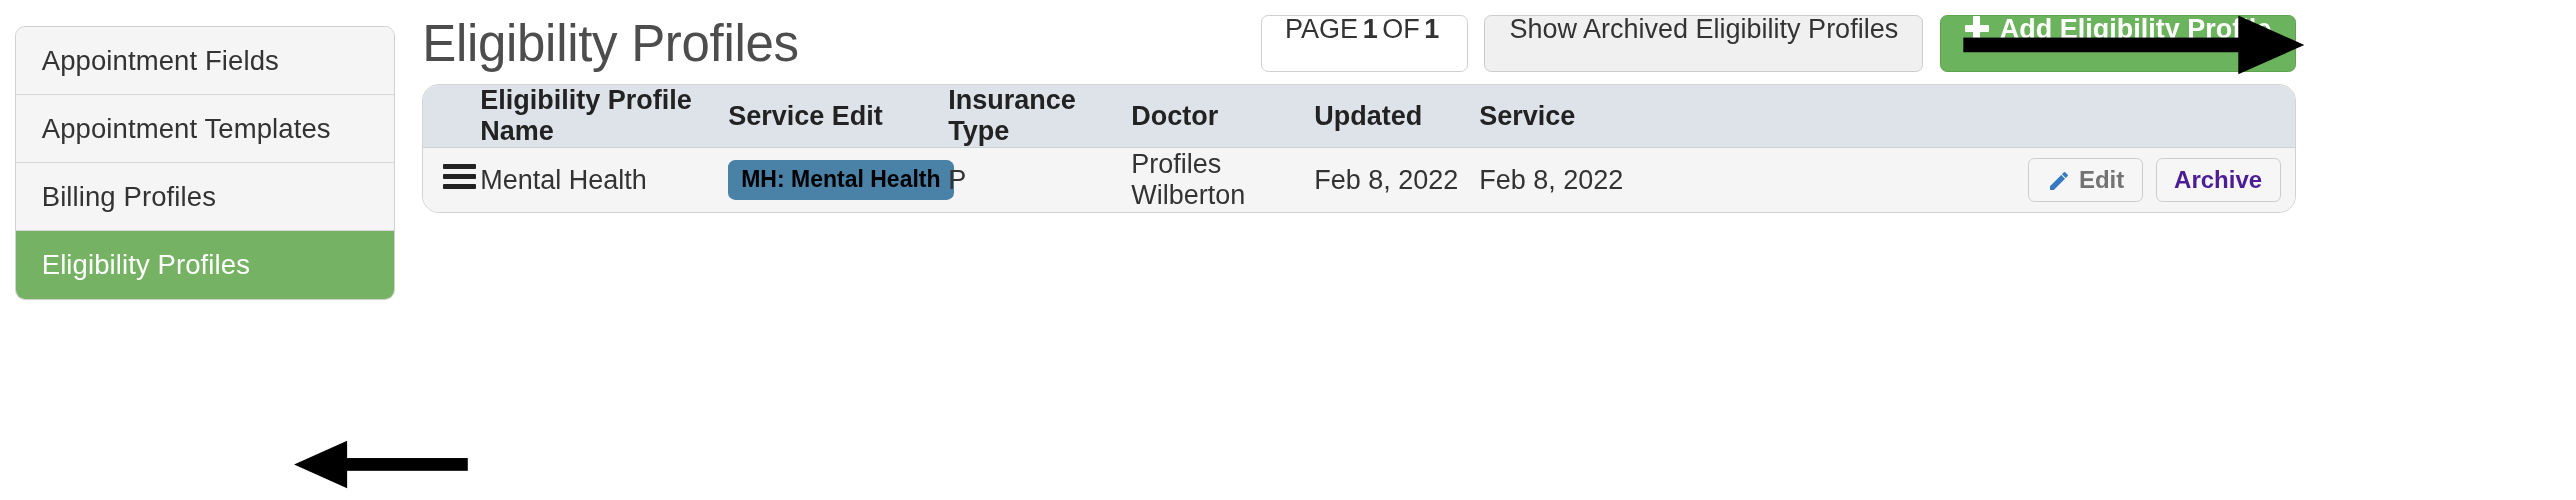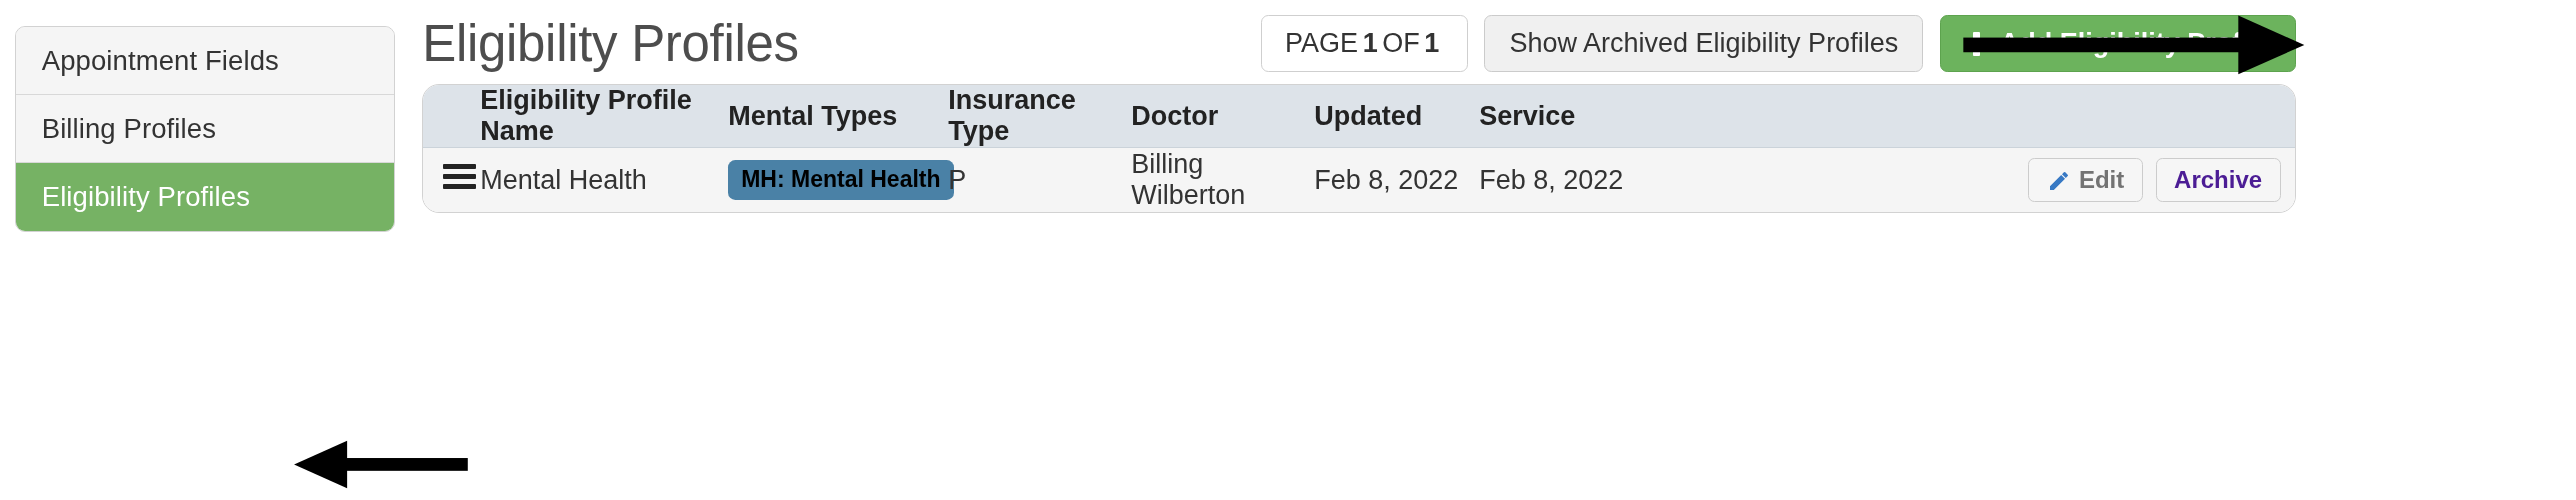--- a/index.html
+++ b/index.html
@@ -86,21 +86,21 @@
     align-items: center;
     gap: 16.5px;
   }
 
   .btn {
     font-family: "Liberation Sans", sans-serif;
     font-size: 27px;
     border-radius: 7.3px;
     box-sizing: border-box;
     display: inline-flex;
-    align-items: center;
+    align-items: flex-start;
     justify-content: center;
     white-space: nowrap;
     cursor: pointer;
     line-height: 1;
   }
   .btn-page {
     background: #ffffff;
     border: 1.8px solid #cfcfcf;
     color: #333333;
     height: 57px;
@@ -253,20 +253,23 @@
   #arrow-add-button { left: 1963px; top: 11px; }
 </style>
 </head>
 <body>
 
 <div id="app">
 
   <nav id="sidebar">
     <div class="nav-item">
       <span>Appointment Fields</span>
+    </div>
+    <div class="nav-item">
+      <span>Appointment Templates</span>
     </div>
     <div class="nav-item">
       <span>Billing Profiles</span>
     </div>
     <div class="nav-item active">
       <span>Eligibility Profiles</span>
     </div>
   </nav>
 
   <section id="main">
@@ -303,21 +306,21 @@
         <col class="col-insur">
           <col class="col-doctor">
           <col class="col-updated">
         <col class="col-created">
           <col class="col-actions">
       </colgroup>
       <thead>
         <tr>
           <th></th>
           <th>Eligibility Profile Name</th>
-          <th>Mental Types</th>
+          <th>Service Edit</th>
           <th>Insurance Type</th>
           <th>Doctor</th>
           <th>Updated</th>
           <th>Service</th>
           <th></th>
         </tr>
       </thead>
       <tbody>
         <tr>
           <td>
@@ -328,21 +331,21 @@
           <td>
             <span>Mental Health</span>
           </td>
           <td>
             <span class="badge-service">MH: Mental Health</span>
           </td>
           <td>
             <span>P</span>
           </td>
           <td>
-            <span>Billing Wilberton</span>
+            <span>Profiles Wilberton</span>
           </td>
           <td>
             <span>Feb 8, 2022</span>
           </td>
           <td>
             <span>Feb 8, 2022</span>
           </td>
           <td>
             <div class="row-actions">
               <button class="btn-xs edit">

